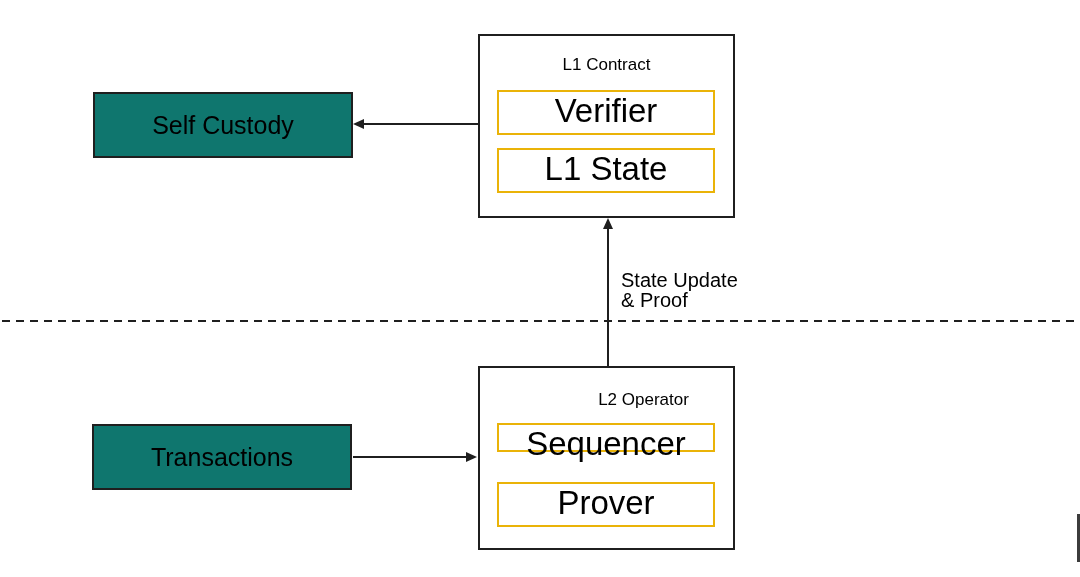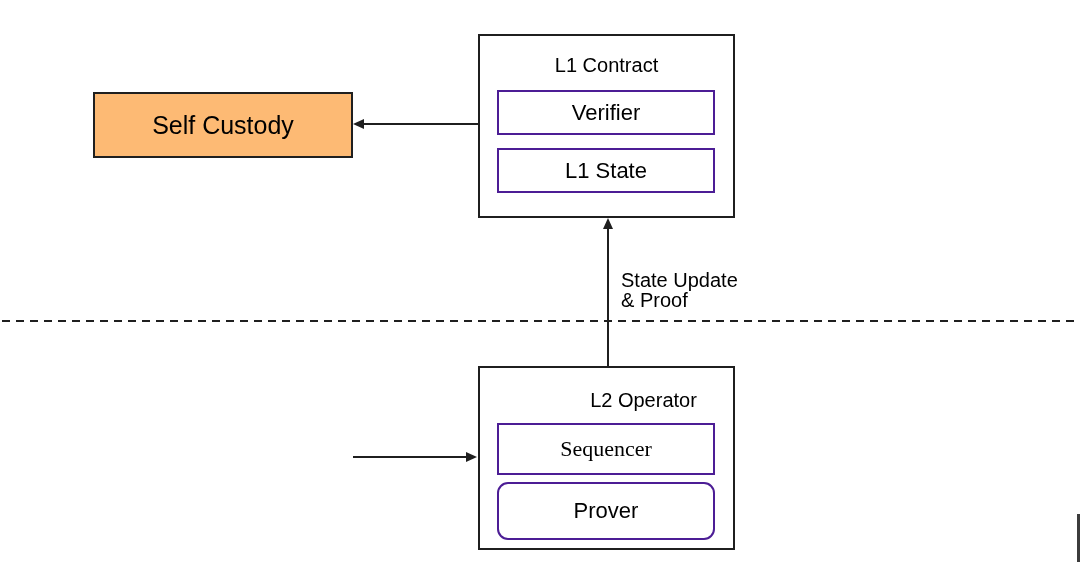--- a/index.html
+++ b/index.html
@@ -21,56 +21,56 @@
     box-sizing: border-box;
     border: 2px solid #1f1f1f;
     background: #ffffff;
   }
   .outer-box {  }
   .outer-title {
     position: absolute;
     left: 0;
     width: 100%;
     text-align: center;
-    font-size: 20px;
+    font-size: 17px;
     line-height: 30px;
     white-space: nowrap;
   }
   .inner-box {
     position: absolute;
     box-sizing: border-box;
-    border: 2px solid #4c1d95;
+    border: 2px solid #eab308;
     background: #ffffff;
     display: flex;
-    align-items: center;
+    align-items: flex-start;
     justify-content: center;
-    font-size: 22px;
+    font-size: 33px;
     white-space: nowrap;
   }
   .leaf-box {
     position: absolute;
     box-sizing: border-box;
     border: 2px solid #1f1f1f;
-    background: #fdba74;
+    background: #0f766e;
     display: flex;
     align-items: center;
     justify-content: center;
     font-size: 25px;
     white-space: nowrap;
   }
   
   .l1-contract { left: 478px; top: 34px; width: 257px; height: 184px; }
   .l1-contract .outer-title { top: 14px; }
   .l1-contract .inner-a { left: 17px; top: 54px;  width: 218px; height: 45px; }
   .l1-contract .inner-b { left: 17px; top: 112px; width: 218px; height: 45px; }
   
   .l2-operator { left: 478px; top: 366px; width: 257px; height: 184px; }
   .l2-operator .outer-title { top: 17px; padding-left: 37px; }
-  .l2-operator .inner-a { left: 17px; top: 55px;  width: 218px; height: 52px; font-family: Liberation Serif, serif; }
-  .l2-operator .inner-b { left: 17px; top: 114px; width: 218px; height: 58px; border-radius: 11px; }
+  .l2-operator .inner-a { left: 17px; top: 55px;  width: 218px; height: 29px; }
+  .l2-operator .inner-b { left: 17px; top: 114px; width: 218px; height: 45px; }
   
   .self-custody { left: 93px; top: 92px;  width: 260px; height: 66px; }
   .transactions { left: 92px; top: 424px; width: 260px; height: 66px; }
   
   .hline, .vline {
     position: absolute;
     background: #1f1f1f;
   }
   .line-l1-to-custody { left: 357px; top: 123px; width: 121px; height: 2px; }
   .line-tx-to-l2      { left: 353px; top: 456px; width: 116px; height: 2px; }
@@ -161,19 +161,22 @@
   <div class="box outer-box l2-operator">
     <div class="outer-title">L2 Operator</div>
     <div class="inner-box inner-a">
       <span>Sequencer</span>
     </div>
     <div class="inner-box inner-b">
       <span>Prover</span>
     </div>
   </div>
 
+  <div class="leaf-box transactions">
+    <span>Transactions</span>
+  </div>
 
   <div class="hline line-tx-to-l2"></div>
   <div class="arrowhead ah-right"></div>
 
   <div class="edge-bar"></div>
 
 </div>
 
 </body></html>

